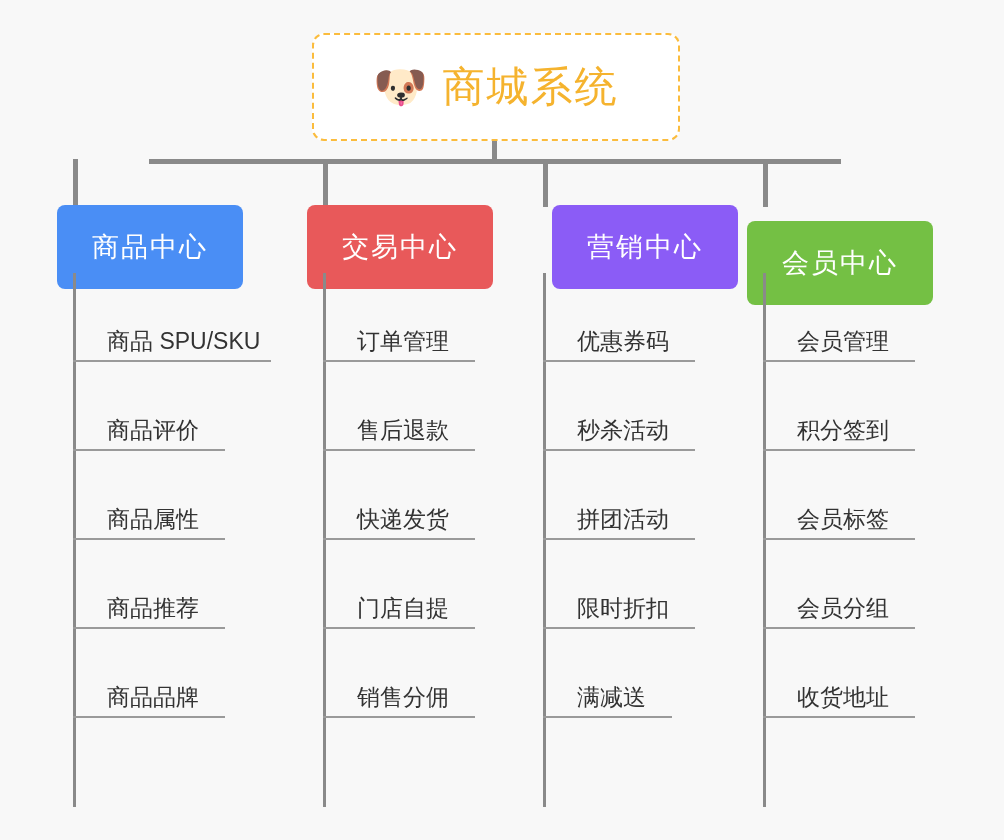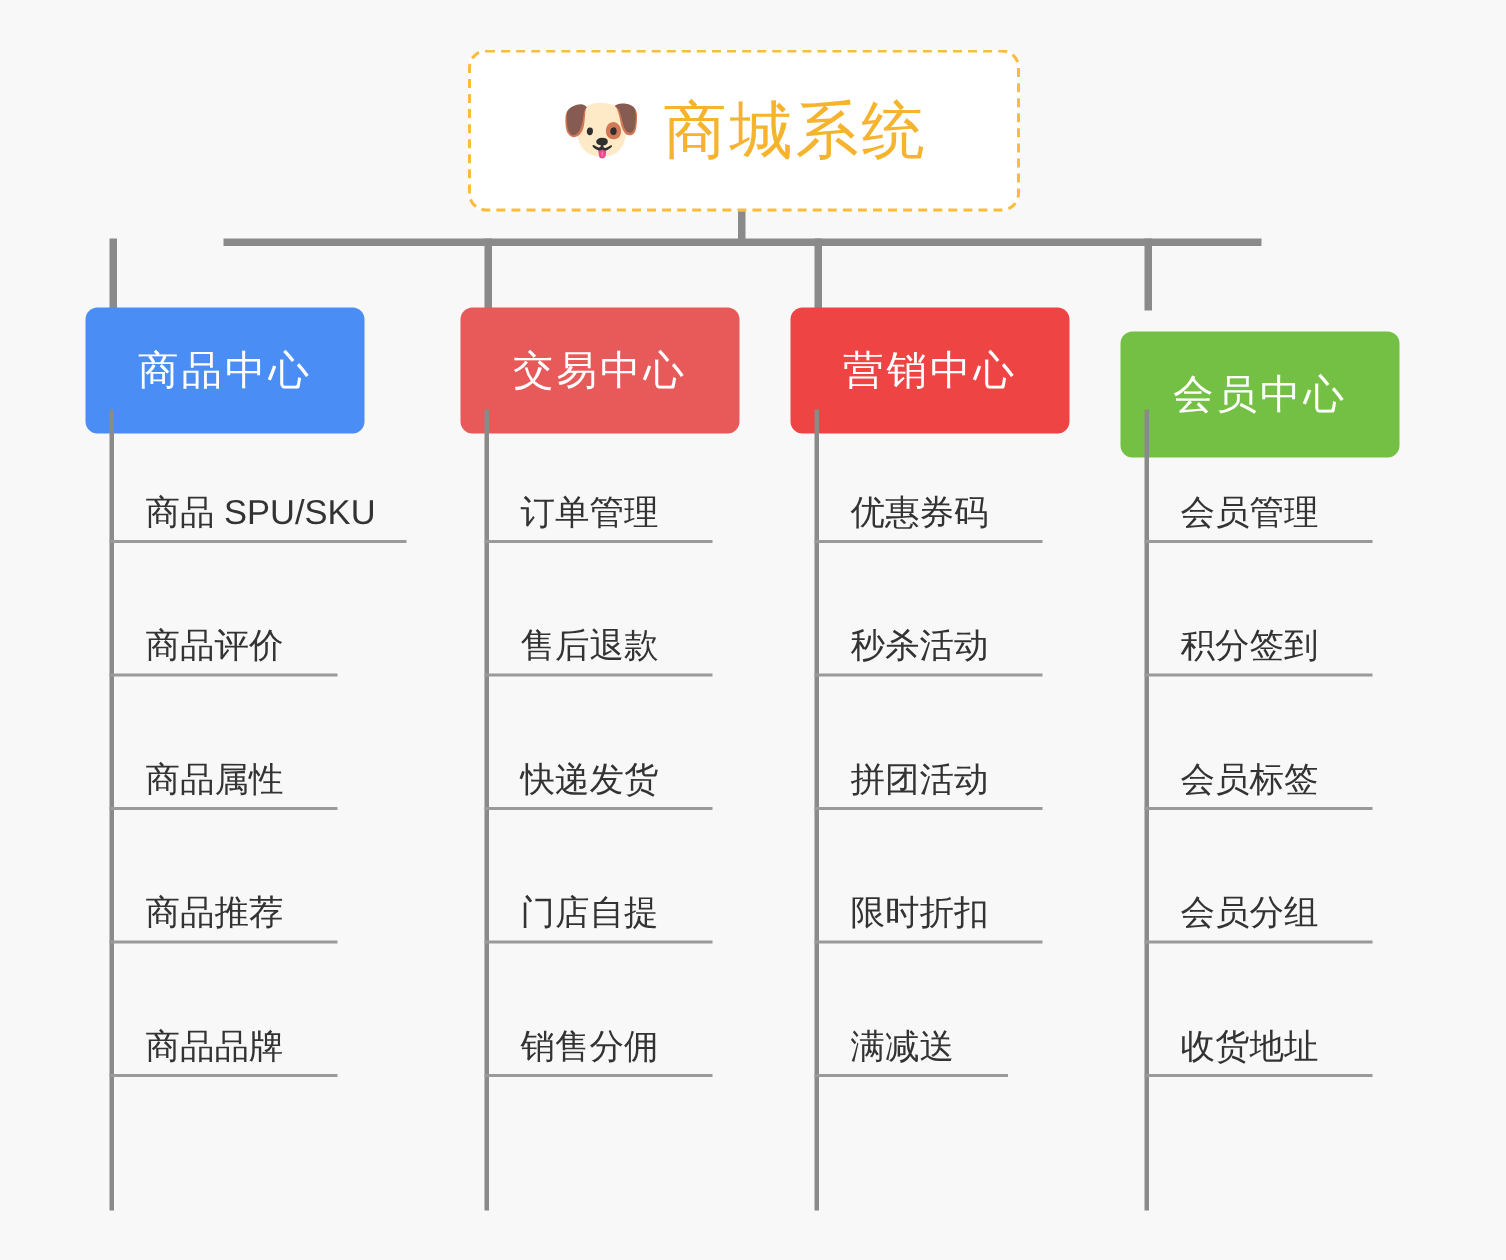--- a/index.html
+++ b/index.html
@@ -104,21 +104,21 @@
     top: 0px;
     width: 3px;
     background: #8a8a8a;
   }
   .leaf-item {
     position: relative;
     height: 89px;
     box-sizing: border-box;
     display: flex;
     align-items: flex-end;
-    padding-left: 24px;
+    padding-left: 34px;
   }
   .leaf-underline {
     position: absolute;
     left: 0;
     bottom: 0;
     height: 2px;
     background: #9a9a9a;
   }
   .leaf-label {
     position: relative;
@@ -148,21 +148,21 @@
       <div class="conn conn-v-cat" style="left: 543px;"></div>
       <div class="conn conn-v-cat" style="left: 763px;"></div>
     </div>
   <div id="cat-boxes">
       <div class="cat-box" style="left: 57px; width: 186px; background: rgb(74, 142, 245);">
         <span class="cat-label">商品中心</span>
       </div>
       <div class="cat-box" style="left: 307px; width: 186px; background: rgb(232, 89, 90);">
         <span class="cat-label">交易中心</span>
       </div>
-      <div class="cat-box" style="left: 527px; width: 186px; background: #ef4444;">
+      <div class="cat-box" style="left: 552px; width: 186px; background: #8b5cf6;">
         <span class="cat-label">营销中心</span>
       </div>
       <div class="cat-box" style="left: 747px; width: 186px; background: rgb(116, 192, 68); margin-top: 16px;">
         <span class="cat-label">会员中心</span>
       </div>
     </div>
   <div id="leaf-columns">
       <div class="leaf-col" style="left: 73px;">
         <div class="leaf-spine" style="height: 534px;"></div>
         <div class="leaf-item">

